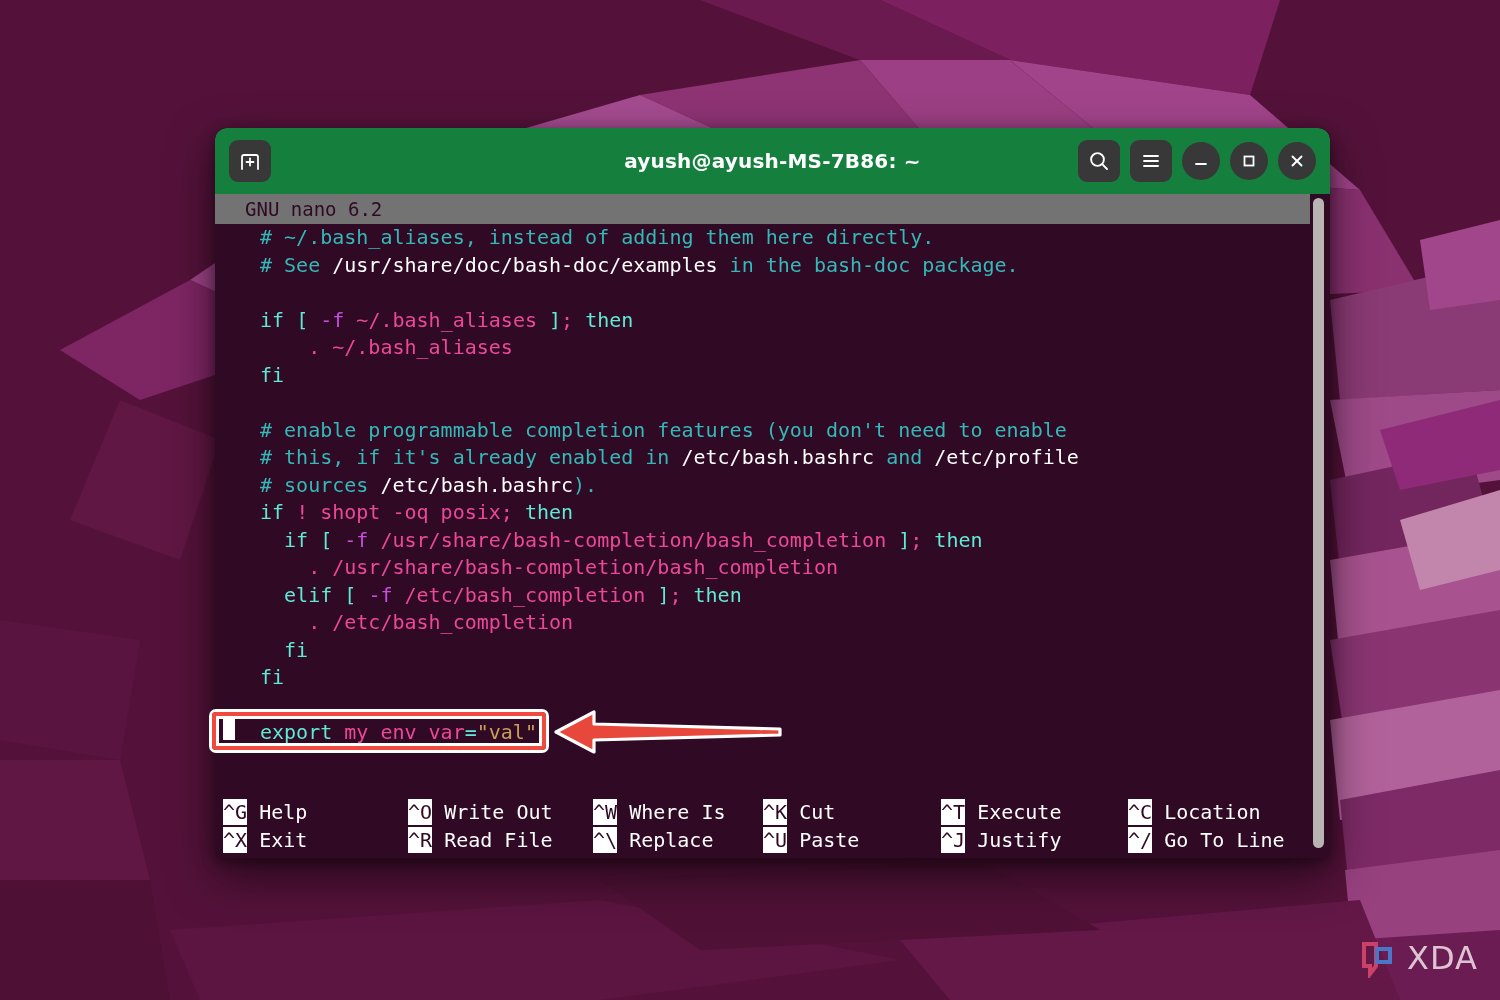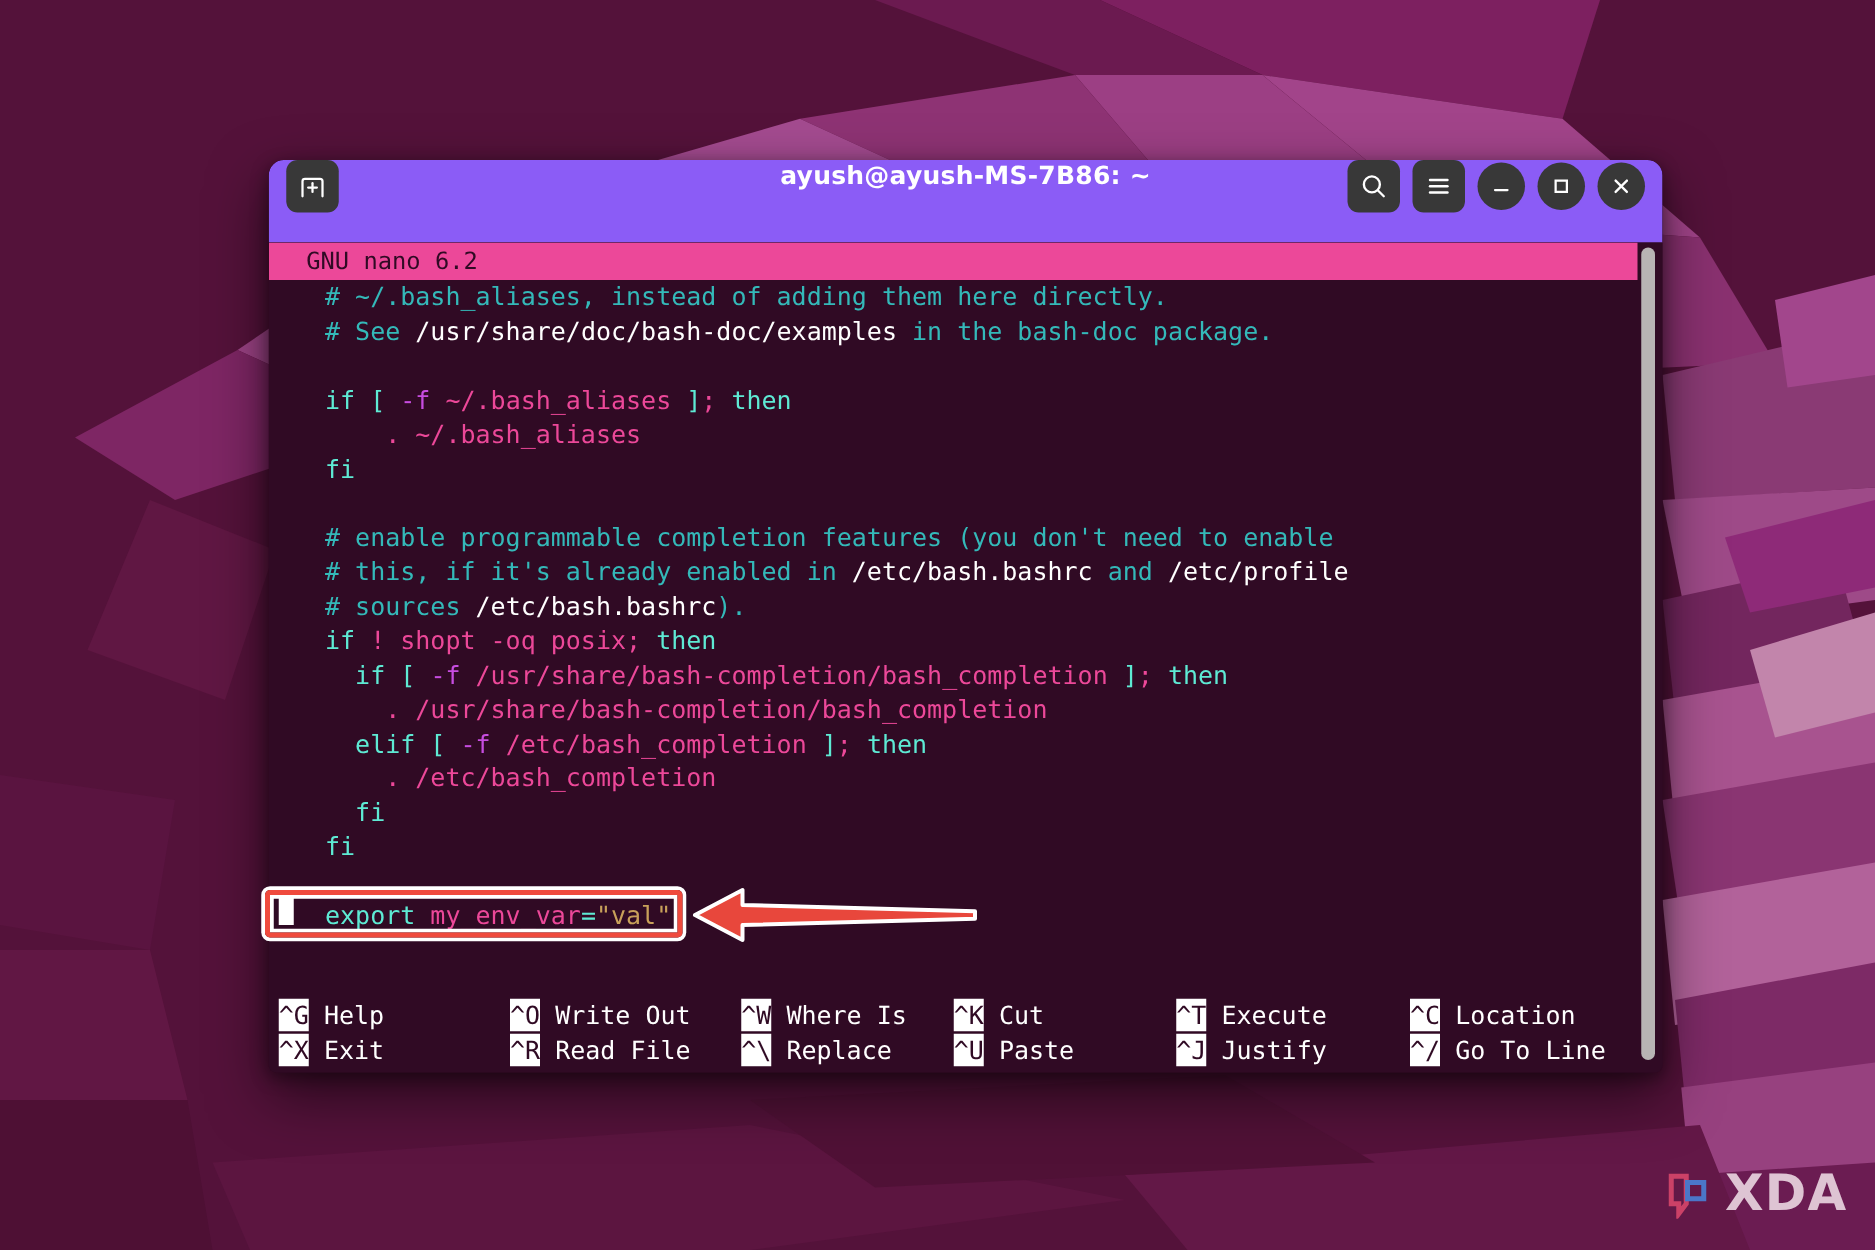--- a/index.html
+++ b/index.html
@@ -36,24 +36,24 @@
     height: 730px;
     border-radius: 12px 12px 6px 6px;
     box-shadow: 0 18px 46px rgba(0,0,0,0.55), 0 4px 14px rgba(0,0,0,0.4);
     overflow: hidden;
     background: #300a24;
   }
 
   #titlebar {
     position: relative;
     height: 66px;
-    background: #8b5cf6;
+    background: #15803d;
     border-radius: 12px 12px 0 0;
     display: flex;
-    align-items: flex-start;
+    align-items: center;
     padding: 0 14px;
     box-sizing: border-box;
   }
 
   .tb-square-btn {
     width: 42px;
     height: 42px;
     border-radius: 9px;
     background: #383838;
     display: flex;
@@ -101,21 +101,21 @@
     height: 664px;
     background: #300a24;
     overflow: hidden;
   }
 
   #nano-header {
     position: absolute;
     top: 0; left: 0;
     width: 1095px;
     height: 30px;
-    background: #ec4899;
+    background: #737373;
     color: #300a24;
     font-family: "DejaVu Sans Mono", monospace;
     font-size: 19px;
     display: flex;
     align-items: center;
     box-sizing: border-box;
     padding-left: 30px;
     white-space: pre;
   }
   #nano-header .nh-title {
@@ -216,22 +216,22 @@
     right: 22px;
     bottom: 22px;
     display: flex;
     align-items: center;
     gap: 7px;
     opacity: 0.92;
   }
   #xda-text {
     color: #e8d3df;
     font-family: "DejaVu Sans", sans-serif;
-    font-size: 40px;
-    font-weight: bold;
+    font-size: 32px;
+    font-weight: normal;
     letter-spacing: 1px;
   }
 </style>
 </head>
 <body>
 
 <div id="desktop">
 
   <svg id="wallpaper-svg" viewBox="0 0 1500 1000" preserveAspectRatio="none">
     <rect x="0" y="0" width="1500" height="1000" fill="#54123a"></rect>

